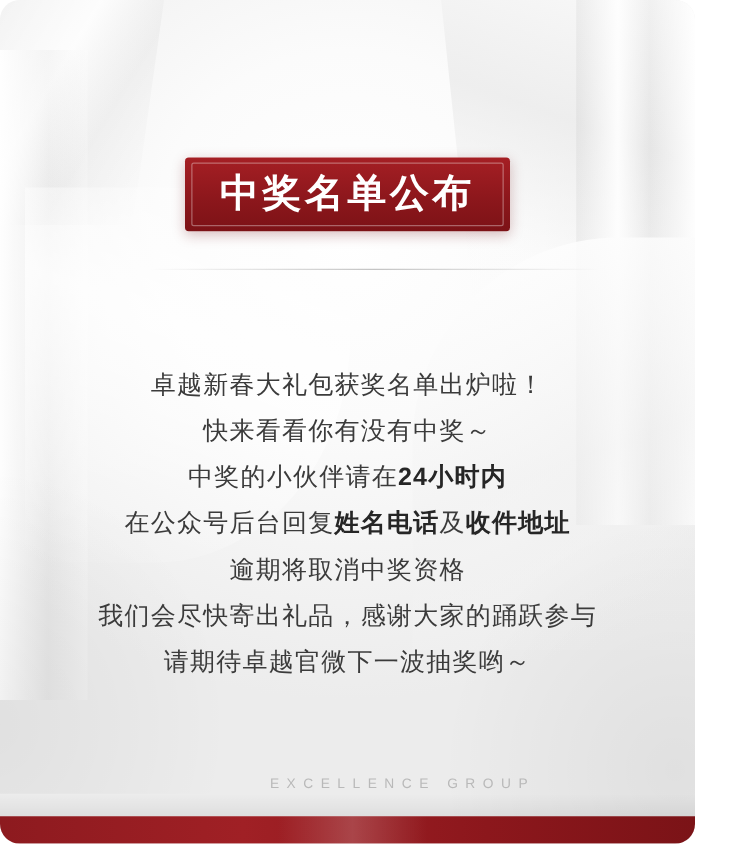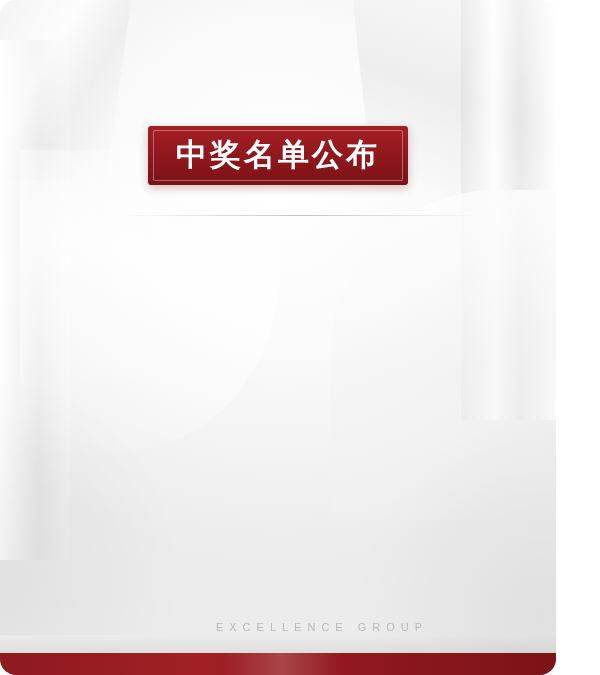--- a/index.html
+++ b/index.html
@@ -194,20 +194,33 @@
   <div class="sheen sheen-br"></div>
 
   <div class="title-wrap">
     <div class="title-badge">
       <div class="title-text">中奖名单公布</div>
     </div>
   </div>
 
   <div class="divider"></div>
 
+  <div class="body-copy">
+    <div class="line">卓越新春大礼包获奖名单出炉啦！</div>
+    <div class="line">快来看看你有没有中奖～</div>
+    <div class="line">
+      <span>中奖的小伙伴请在</span><b>24小时内</b>
+    </div>
+    <div class="line">
+      <span>在公众号后台回复</span><b>姓名电话</b><span>及</span><b>收件地址</b>
+    </div>
+    <div class="line">逾期将取消中奖资格</div>
+    <div class="line">我们会尽快寄出礼品，感谢大家的踊跃参与</div>
+    <div class="line">请期待卓越官微下一波抽奖哟～</div>
+  </div>
 
   <div class="brand">EXCELLENCE GROUP</div>
 
   <div class="bottom-shadow"></div>
   <div class="bottom-bar"></div>
   <div class="bottom-bar-sheen"></div>
 
 </div>
 
 </body></html>

